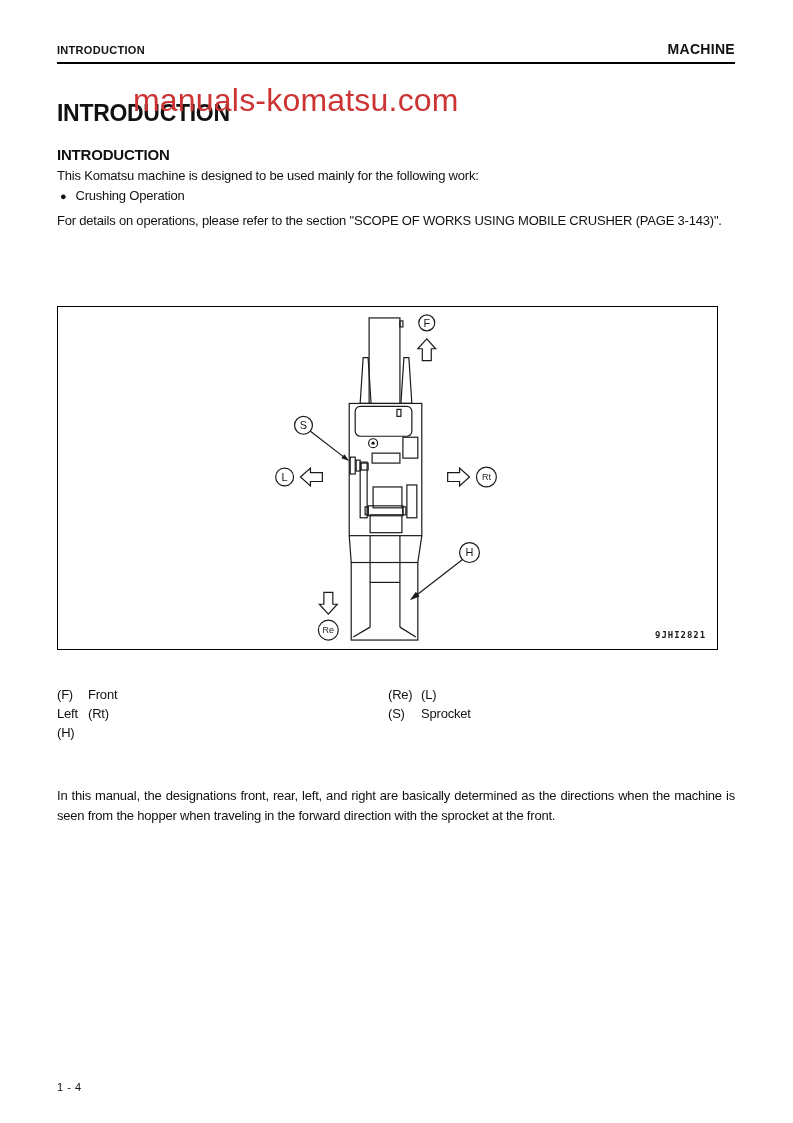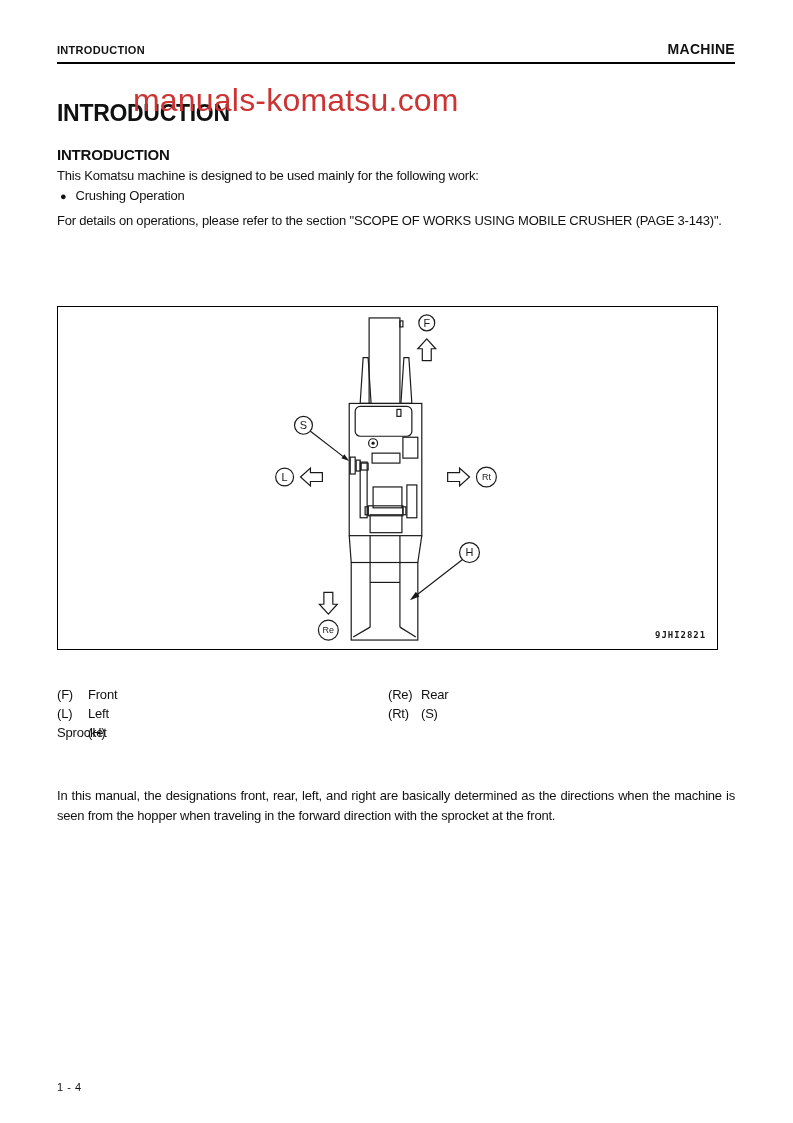--- a/index.html
+++ b/index.html
@@ -132,21 +132,20 @@
       </g>
 
       <text class="fig-code" x="651" y="333" text-anchor="end">9JHI2821</text>
     </svg>
   </div>
 
   <div class="abs legend">
     <span>(F)</span>
     <span>Front</span>
     <span>(Re)</span>
-    <span>Rear</span>
 
     <span>(L)</span>
     <span>Left</span>
     <span>(Rt)</span>
 
     <span>(S)</span>
     <span>Sprocket</span>
     <span>(H)</span>
   </div>
 

